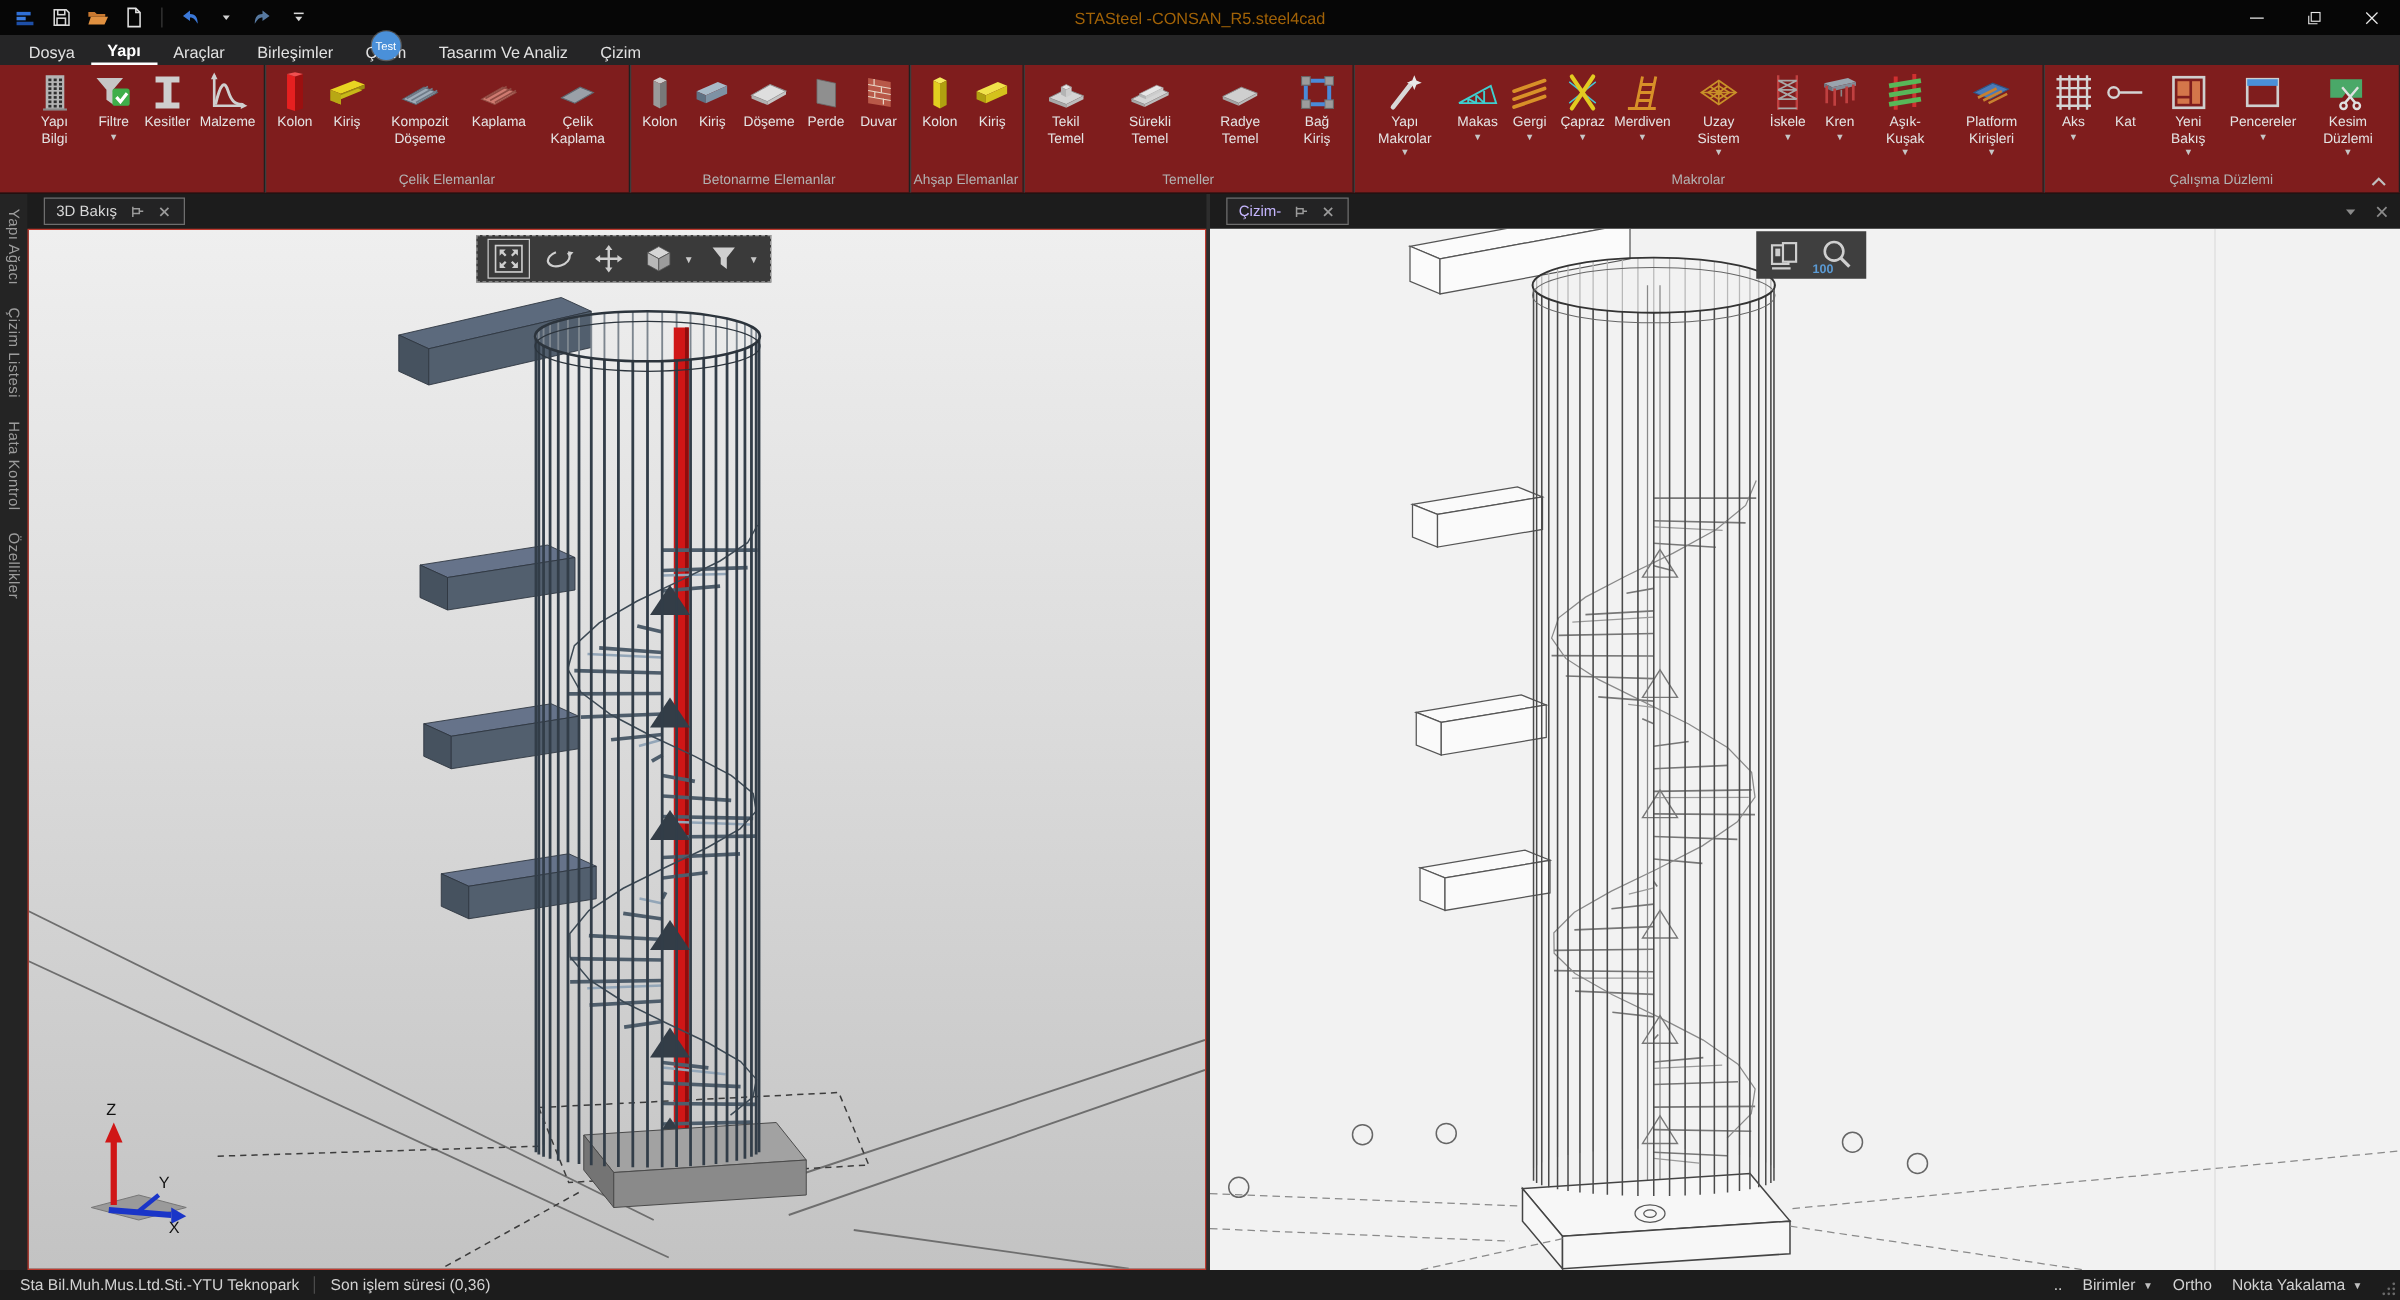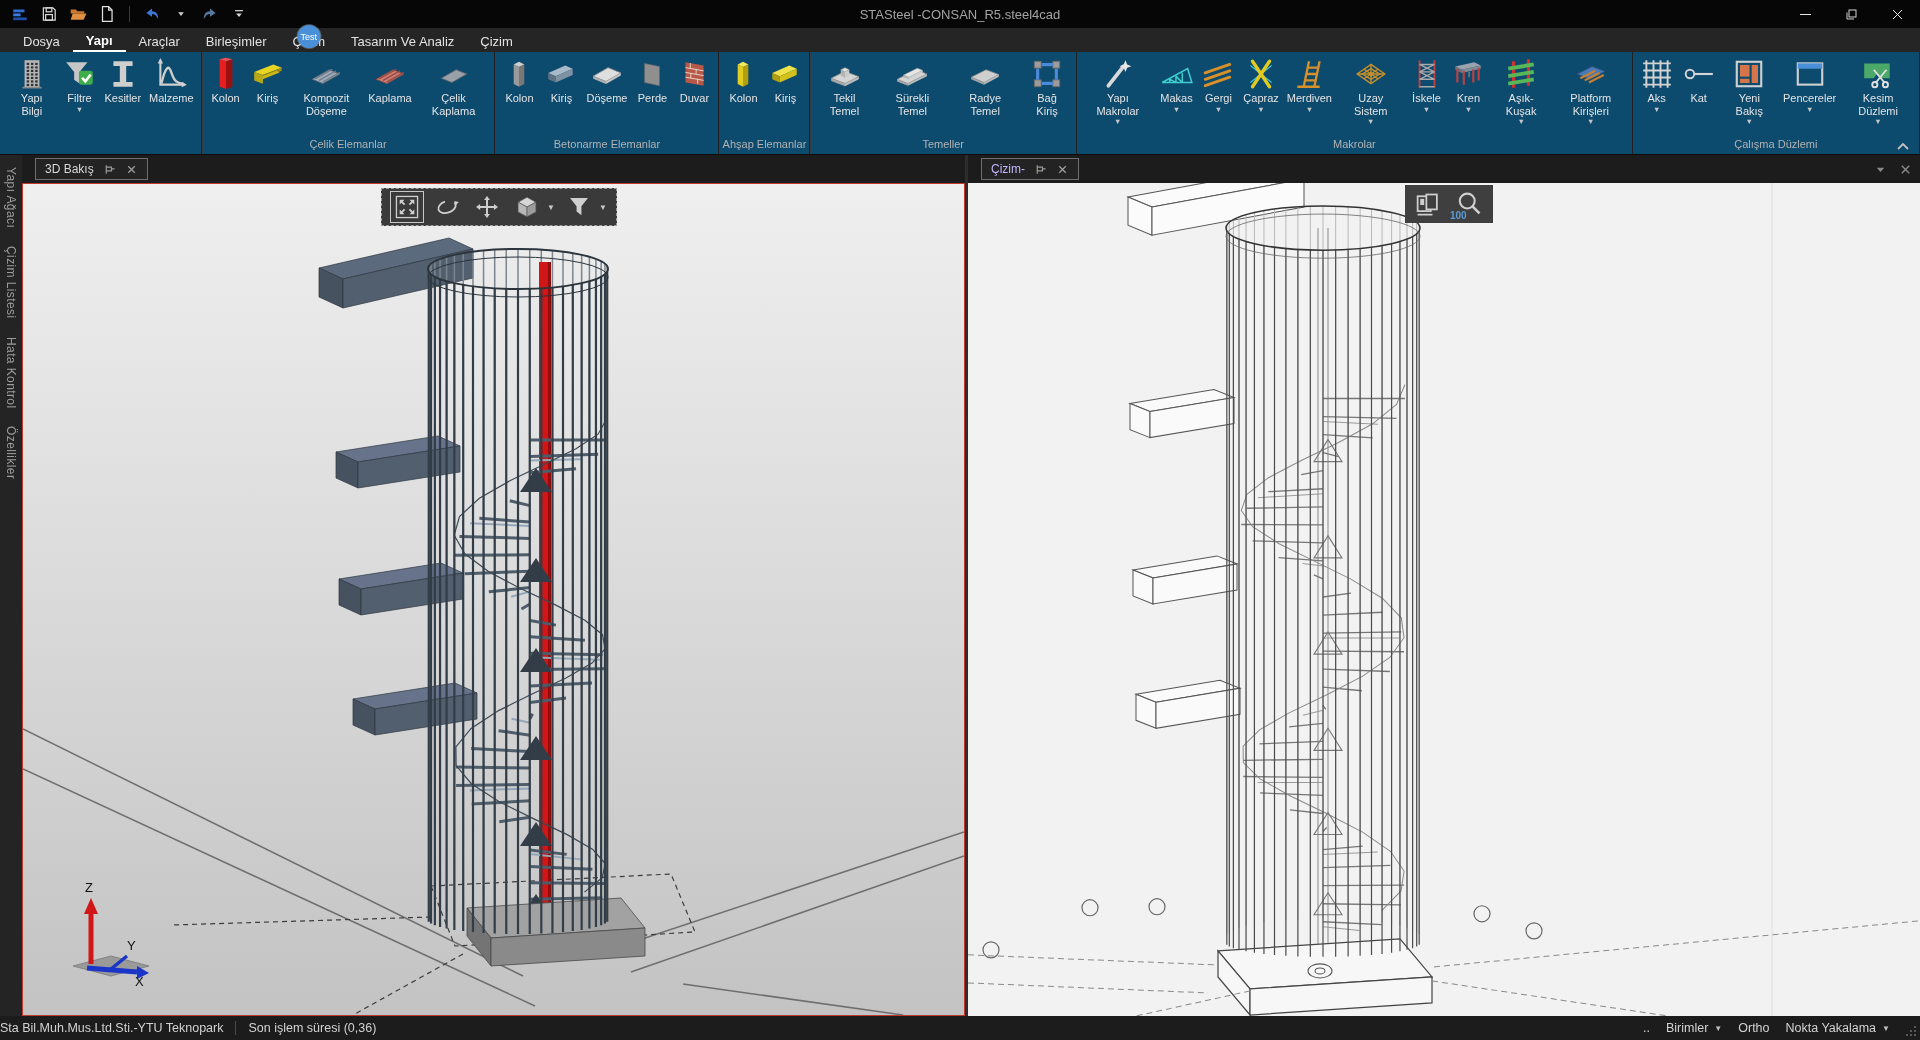--- a/index.html
+++ b/index.html
@@ -5,34 +5,34 @@
   *{margin:0;padding:0;box-sizing:border-box}
   body{font-family:"Liberation Sans",sans-serif;background:#111}
   .app{position:relative;width:1920px;height:1040px;background:#1e1e1e;overflow:hidden}
 
   
   .titlebar{height:28px;background:#060606;display:flex;align-items:center;position:relative;color:#e8e8e8}
   .qa{display:flex;align-items:center;gap:9px;padding-left:10px;z-index:2}
   .qicon{width:20px;height:20px;display:flex;align-items:center;justify-content:center}
   .qicon svg{width:18px;height:18px}
   .qa-sep{width:1px;height:16px;background:#3a3a3a;margin:0 3px}
-  .title-text{position:absolute;left:0;right:0;text-align:center;font-size:13px;color:#a3a3a3;pointer-events:none}
+  .title-text{position:absolute;left:0;right:0;text-align:center;font-size:13px;color:#a16207;pointer-events:none}
   .win-controls{margin-left:auto;display:flex;z-index:2}
   .win-btn{width:46px;height:28px;display:flex;align-items:center;justify-content:center}
   .win-btn svg{width:15px;height:15px}
 
   
   .menubar{height:24px;background:#252526;display:flex;align-items:stretch;padding-left:10px;position:relative;z-index:6}
   .menu-item{padding:4px 13px 2px;font-size:13px;color:#e2e2e2;position:relative;display:flex;align-items:center}
   .menu-item.active{font-weight:bold;color:#fff;border-bottom:2px solid #fff}
   .badge{position:absolute;left:50%;transform:translateX(-50%);top:-13px;width:23px;height:23px;border-radius:50%;
          color:#fff;font-size:9px;display:flex;align-items:center;justify-content:center;z-index:7;box-shadow:0 0 0 1px rgba(255,255,255,.25)}
 
   
-  .ribbon{height:103px;background:#0c4a6e;border-bottom:1px solid #0c0c0c;display:flex;position:relative;padding-left:2px}
+  .ribbon{height:103px;background:#7f1d1d;border-bottom:1px solid #0c0c0c;display:flex;position:relative;padding-left:14px}
   .rgroup{display:flex;flex-direction:column;padding:1px 3px 0;border-right:1px solid #202020;box-shadow:1px 0 0 0 #3c3c3c}
   .ritems{display:flex;align-items:flex-start;flex:1}
   .rbtn{display:flex;flex-direction:column;align-items:center;padding:2px 4px;min-width:38px}
   .ricon{height:37px;display:flex;align-items:center;justify-content:center}
   .ricon svg{width:34px;height:34px}
   .rlabel{font-size:11px;line-height:12.5px;color:#e4e4e4;text-align:center;max-width:68px;white-space:pre-line}
   .rarrow{font-size:7.5px;color:#c6c6c6;line-height:8px;margin-top:1px}
   .rglabel{font-size:11px;color:#b2b2b2;text-align:center;height:17px;line-height:15px}
   .ribbon-collapse{position:absolute;right:9px;bottom:4px;width:16px;height:12px}
 
@@ -63,21 +63,21 @@
   .vtool svg{width:26px;height:26px}
   .varrow{color:#c8c8c8;font-size:8px;margin-left:-4px}
 
   .vp2d-toolbar{position:absolute;top:2px;left:437px;display:flex;gap:10px;background:#3f3f3f;padding:5px 9px 3px;z-index:3;align-items:flex-end}
   .vtool2{position:relative;width:30px;height:30px;display:flex;align-items:center;justify-content:center}
   .vtool2 svg{width:28px;height:28px}
   .zoomnum{position:absolute;left:-4px;bottom:-1px;font-size:10px;font-weight:bold;z-index:2}
 
   
   .statusbar{height:24px;background:#1c1c1c;display:flex;align-items:center;color:#d2d2d2;font-size:12.5px;position:relative}
-  .sb-left{display:flex;align-items:flex-start;gap:12px;padding-left:0}
+  .sb-left{display:flex;align-items:flex-start;gap:12px;padding-left:16px}
   .sb-div{width:1px;height:14px;background:#4a4a4a}
   .sb-right{margin-left:auto;display:flex;align-items:center;gap:16px;padding-right:30px}
   .sb-item{display:flex;align-items:center;gap:6px}
   .sb-caret{font-size:8px;color:#c0c0c0}
   .grip{position:absolute;right:3px;bottom:3px;width:12px;height:12px}
 </style>
 </head>
 <body>
 
 <div class="app">

